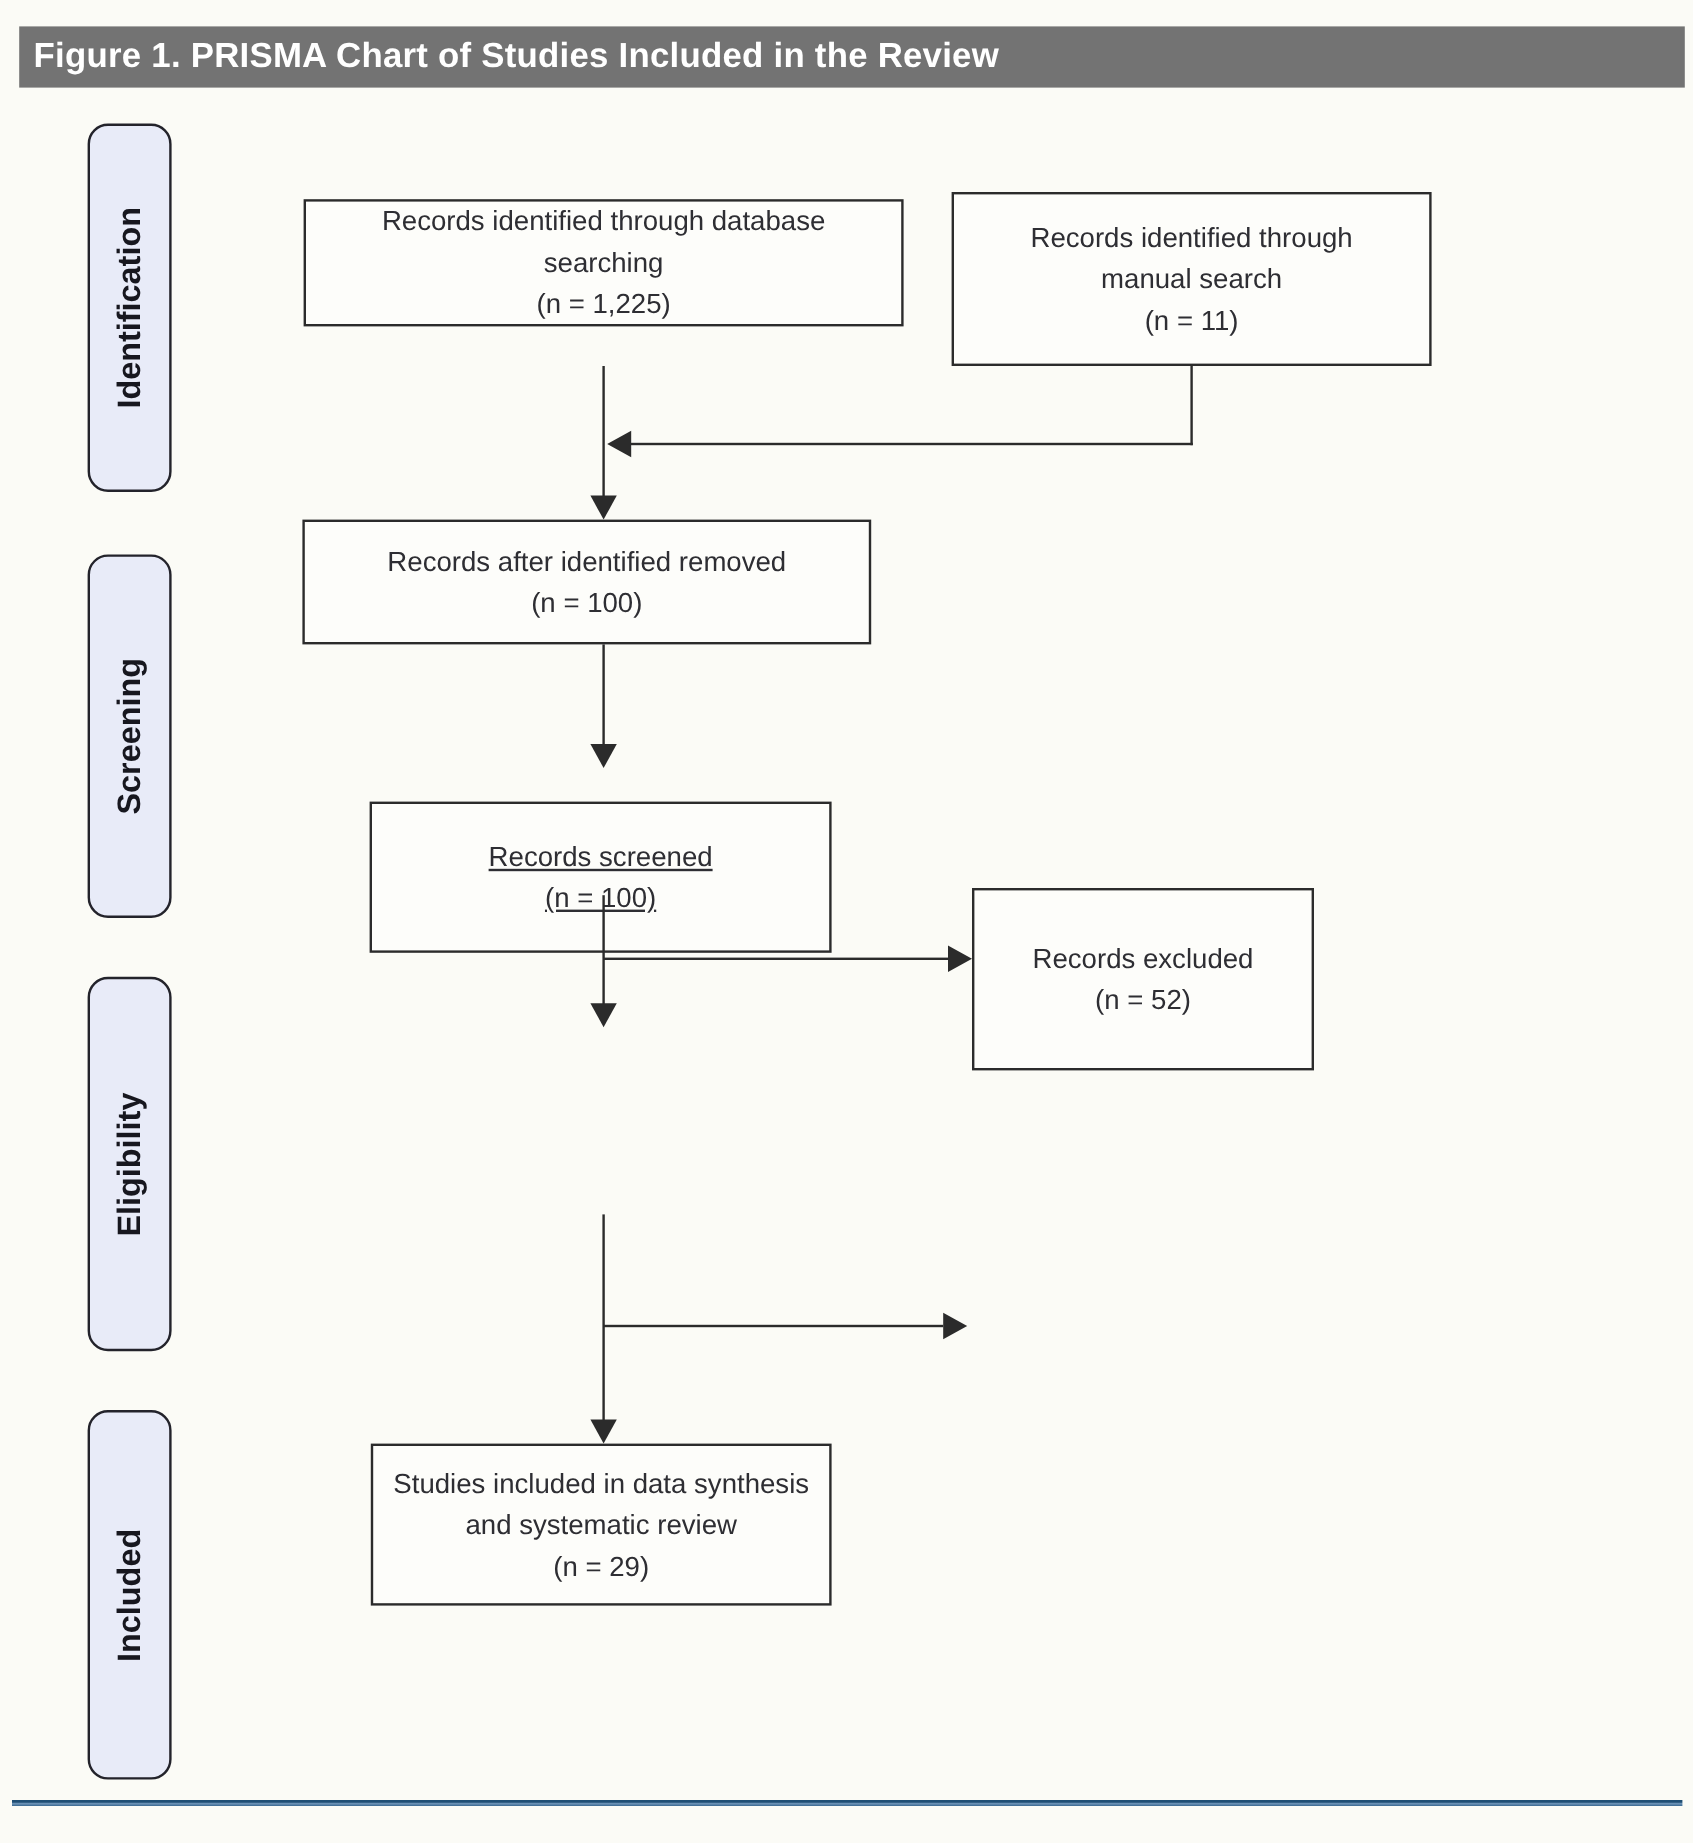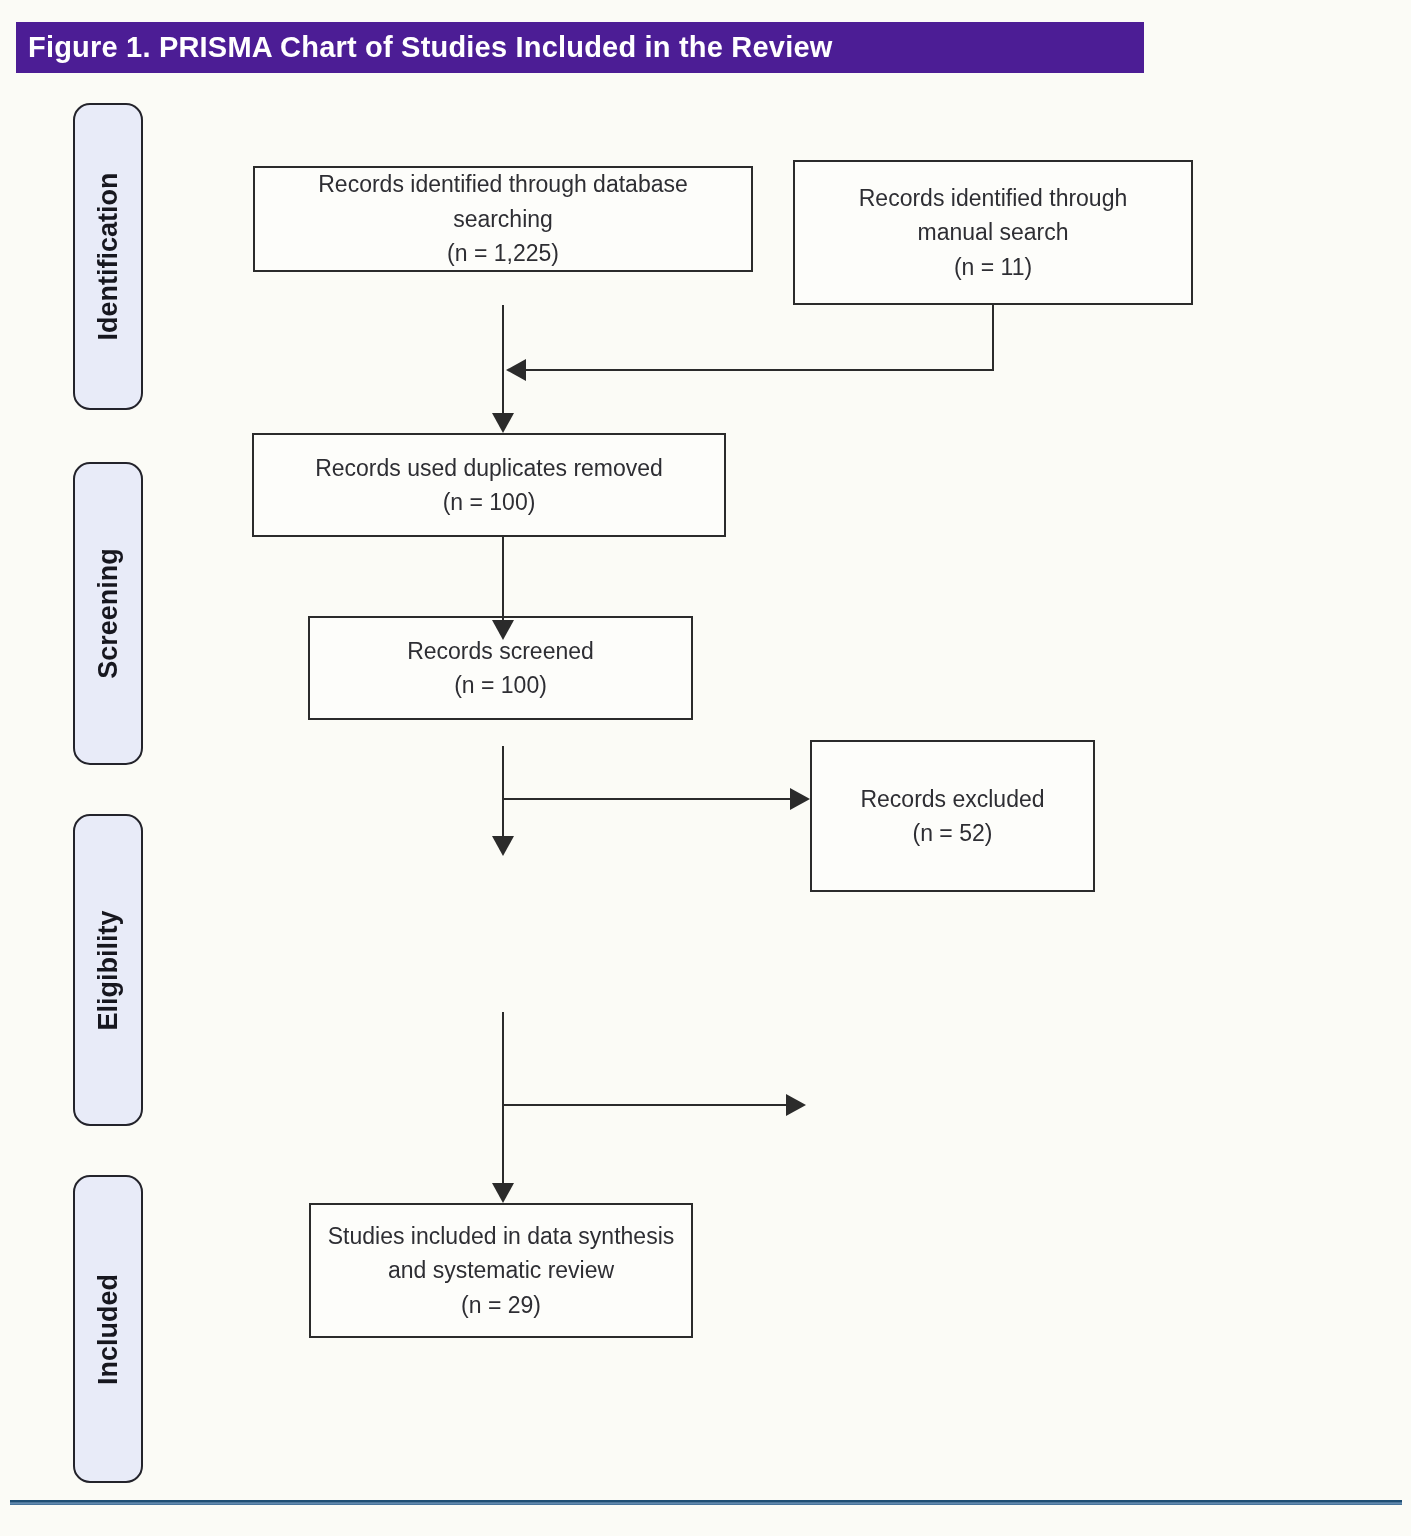--- a/index.html
+++ b/index.html
@@ -12,22 +12,22 @@
     position: relative;
     width: 1411px;
     height: 1536px;
     background: #FBFBF6;
     overflow: hidden;
   }
   
   .titlebar {
     position: absolute;
     left: 16px; top: 22px;
-    width: 1128px; height: 51px;
-    background: #4c1d95;
+    width: 1388px; height: 51px;
+    background: #737373;
     color: #FFFFFF;
     display: flex;
     align-items: center;
     box-sizing: border-box;
     padding-left: 12px;
     font-size: 29px;
     font-weight: bold;
     letter-spacing: 0.2px;
   }
   
@@ -144,24 +144,24 @@
   </div>
 
   <div class="box" style="left:253px; top:166px; width:500px; height:106px;">Records identified through database
 searching
 (n = 1,225)</div>
 
   <div class="box" style="left:793px; top:160px; width:400px; height:145px;">Records identified through
 manual search
 (n = 11)</div>
 
-  <div class="box" style="left:252px; top:433px; width:474px; height:104px;">Records used duplicates removed
+  <div class="box" style="left:252px; top:433px; width:474px; height:104px;">Records after identified removed
 (n = 100)</div>
 
-  <div class="box" style="left:308px; top:616px; width:385px; height:104px;">Records screened
+  <div class="box" style="left:308px; top:668px; width:385px; height:126px;text-decoration:underline;">Records screened
 (n = 100)</div>
 
   <div class="box" style="left:810px; top:740px; width:285px; height:152px;">Records excluded
 (n = 52)</div>
 
 
 
   <div class="box" style="left:309px; top:1203px; width:384px; height:135px;">Studies included in data synthesis
 and systematic review
 (n = 29)</div>

